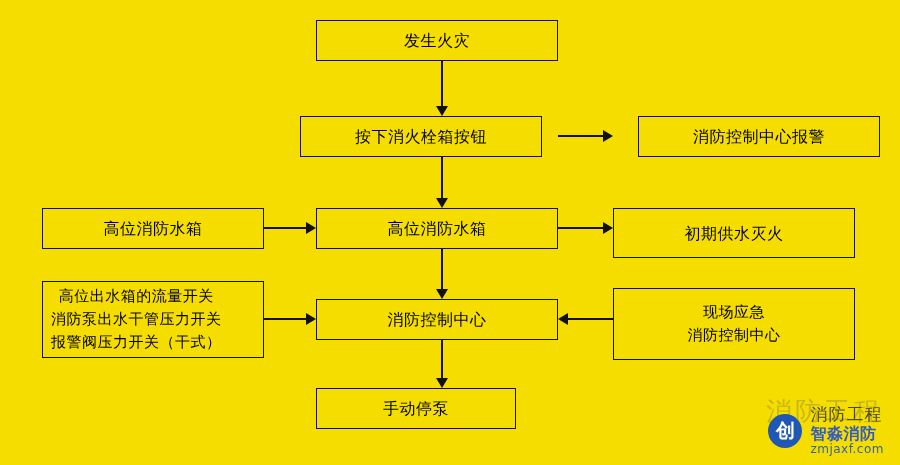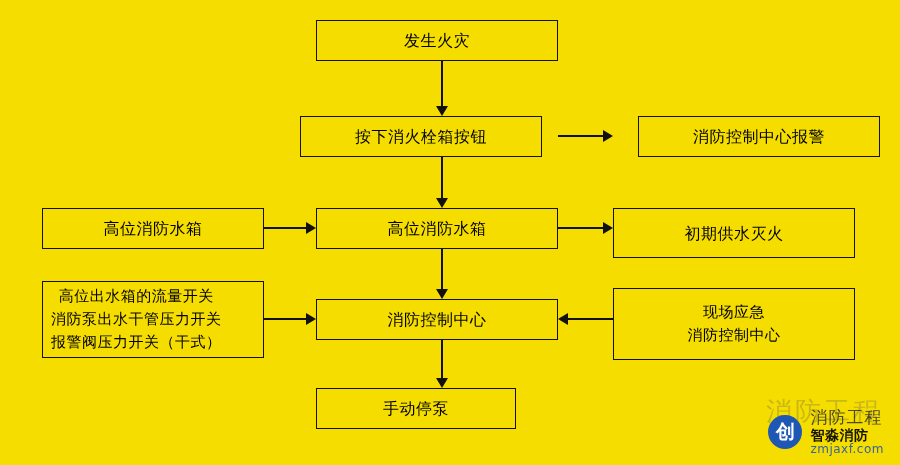--- a/index.html
+++ b/index.html
@@ -111,22 +111,22 @@
     align-items: flex-start;
     line-height: 1.15;
   }
   #watermark .wm-title {
     color: #2b2b2b;
     font-size: 17px;
     letter-spacing: 1px;
     opacity: 0.82;
   }
   #watermark .wm-sub {
-    color: #000000;
-    font-size: 14px;
+    color: #1d4ed8;
+    font-size: 16px;
     font-weight: bold;
     letter-spacing: 0.5px;
     opacity: 0.9;
   }
   #watermark .wm-url {
     color: #1f57b5;
     font-size: 12px;
     letter-spacing: 0.5px;
     opacity: 0.9;
   }

